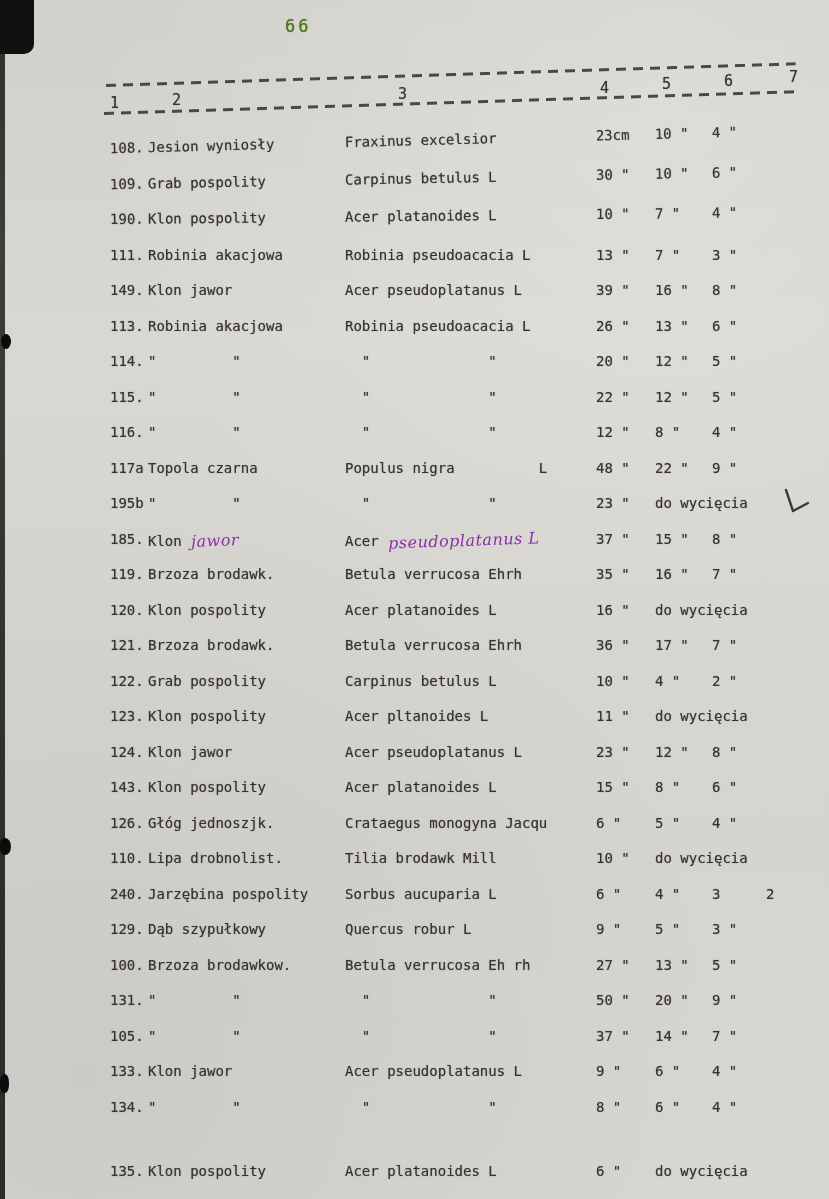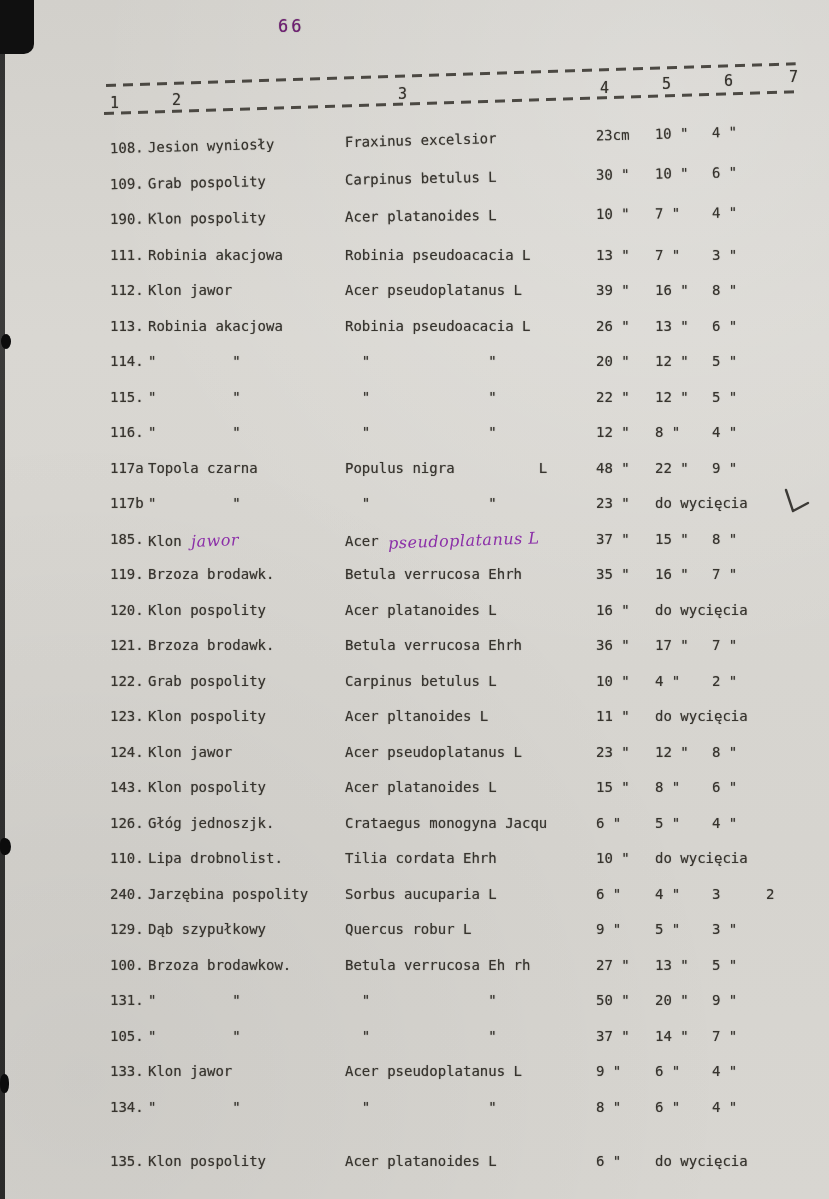--- a/index.html
+++ b/index.html
@@ -15,39 +15,39 @@
   
   .edge-strip{position:absolute;left:0;top:0;width:5px;height:100%;
     background:linear-gradient(180deg,#111 0%,#222 20%,#151515 55%,#0d0d0d 100%);opacity:.85;}
   .corner-block{position:absolute;left:0;top:0;width:34px;height:54px;background:#101010;
     border-bottom-right-radius:10px;}
   .spot-a{position:absolute;left:1px;top:334px;width:10px;height:15px;background:#0c0c0c;border-radius:50%;}
   .spot-b{position:absolute;left:0;top:838px;width:11px;height:17px;background:#0c0c0c;border-radius:40% 60% 55% 45%;}
   .spot-c{position:absolute;left:0;top:1074px;width:9px;height:19px;background:#0c0c0c;border-radius:45%;}
 
   .page-number{
-    position:absolute;left:278px;top:16px;font-size:17px;letter-spacing:3px;
-    color:#701a75;text-shadow:0 0 1px rgba(40,38,34,.6);
+    position:absolute;left:285px;top:16px;font-size:17px;letter-spacing:3px;
+    color:#4d7c0f;text-shadow:0 0 1px rgba(40,38,34,.6);
   }
 
   .dash-line{
     position:absolute;height:3px;
     background:repeating-linear-gradient(90deg,#38352f 0 10px,transparent 10px 17px);
     opacity:.88;transform-origin:left center;
   }
   .dash-1{left:106px;top:84px;width:690px;transform:rotate(-1.8deg);}
   .dash-2{left:104px;top:112px;width:694px;transform:rotate(-1.8deg);}
   .colnum{
     position:absolute;font-size:15px;color:#36332d;
     text-shadow:0 0 1px rgba(40,38,34,.55);
   }
 
   .rows{position:absolute;left:0;top:132px;right:0;}
   .row{position:relative;height:35.5px;}
-  .row.gap{margin-top:19px;}
+  .row.gap{margin-top:29px;}
   .row:nth-child(1){transform:rotate(-1.5deg);transform-origin:120px center;}
   .row:nth-child(2){transform:rotate(-1.1deg);transform-origin:120px center;}
   .row:nth-child(3){transform:rotate(-0.6deg);transform-origin:120px center;}
   .cell{
     position:absolute;top:8px;white-space:pre;font-size:14px;
     color:#37342e;text-shadow:0 0 1px rgba(42,40,35,.55);
   }
   .no{left:110px;}
   .name{left:148px;}
   .latin{left:345px;}
@@ -119,21 +119,21 @@
       <div class="row">
         <span class="cell no">111.</span>
         <span class="cell name">Robinia akacjowa</span>
         <span class="cell latin">Robinia pseudoacacia L</span>
         <span class="cell c4">13 "</span>
         <span class="cell c5">7 "</span>
         <span class="cell c6">3 "</span>
         <span class="cell c7"></span>
       </div>
       <div class="row">
-        <span class="cell no">112.</span>
+        <span class="cell no">149.</span>
         <span class="cell name">Klon jawor</span>
         <span class="cell latin">Acer pseudoplatanus L</span>
         <span class="cell c4">39 "</span>
         <span class="cell c5">16 "</span>
         <span class="cell c6">8 "</span>
         <span class="cell c7"></span>
       </div>
       <div class="row">
         <span class="cell no">113.</span>
         <span class="cell name">Robinia akacjowa</span>
@@ -173,21 +173,21 @@
       <div class="row">
         <span class="cell no">117a</span>
         <span class="cell name">Topola czarna</span>
         <span class="cell latin">Populus nigra          L</span>
         <span class="cell c4">48 "</span>
         <span class="cell c5">22 "</span>
         <span class="cell c6">9 "</span>
         <span class="cell c7"></span>
       </div>
       <div class="row">
-        <span class="cell no">117b</span>
+        <span class="cell no">195b</span>
         <span class="cell name">"         "</span>
         <span class="cell latin">  "              "</span>
         <span class="cell c4">23 "</span>
         <span class="cell c5">do wycięcia</span>
         <span class="cell c6"></span>
         <span class="cell c7"></span>
       </div>
       <div class="row">
         <span class="cell no">185.</span>
         <span class="cell name">Klon<span class="hw" style="color: rgb(139, 47, 168);">jawor</span></span>
@@ -265,21 +265,21 @@
         <span class="cell name">Głóg jednoszjk.</span>
         <span class="cell latin">Crataegus monogyna Jacqu</span>
         <span class="cell c4">6 "</span>
         <span class="cell c5">5 "</span>
         <span class="cell c6">4 "</span>
         <span class="cell c7"></span>
       </div>
       <div class="row">
         <span class="cell no">110.</span>
         <span class="cell name">Lipa drobnolist.</span>
-        <span class="cell latin">Tilia cordata Ehrh</span>
+        <span class="cell latin">Tilia brodawk Mill</span>
         <span class="cell c4">10 "</span>
         <span class="cell c5">do wycięcia</span>
         <span class="cell c6"></span>
         <span class="cell c7"></span>
       </div>
       <div class="row">
         <span class="cell no">240.</span>
         <span class="cell name">Jarzębina pospolity</span>
         <span class="cell latin">Sorbus aucuparia L</span>
         <span class="cell c4">6 "</span>

